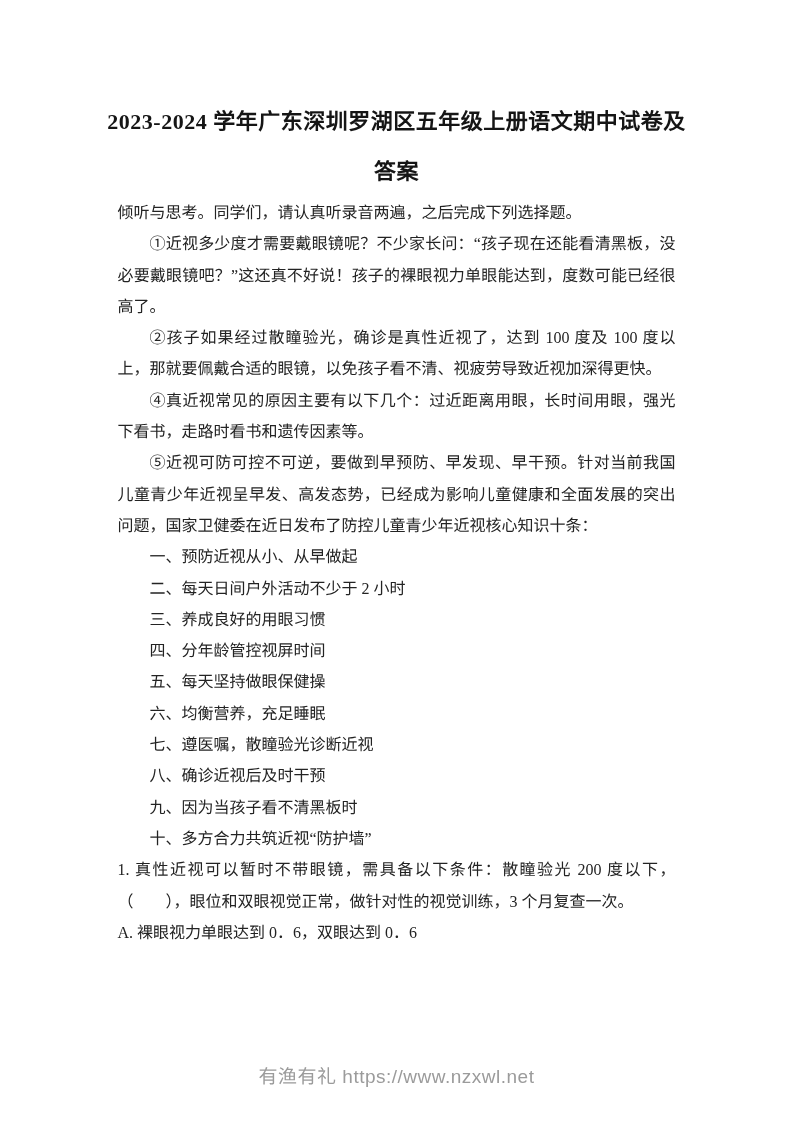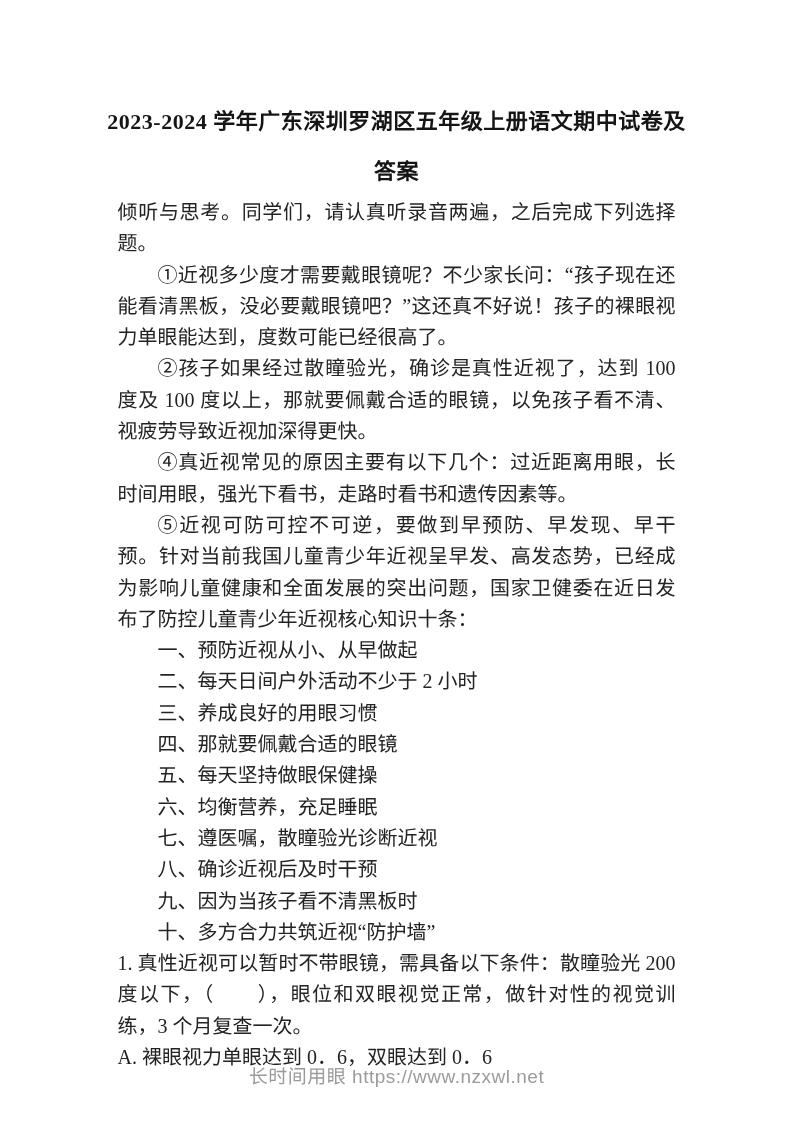--- a/index.html
+++ b/index.html
@@ -20,21 +20,21 @@
     text-align: center;
     font-size: 22px;
     font-weight: bold;
     line-height: 50px;
     color: #151515;
     letter-spacing: 0.5px;
   }
   .content {
     width: 558px;
     margin: 0 auto;
-    font-size: 20px;
+    font-size: 16px;
     line-height: 31.3px;
     color: #232323;
     text-align: justify;
   }
   .content p {
     margin: 0;
     padding: 0;
   }
   .content p.indent {
     text-indent: 2em;
@@ -65,27 +65,27 @@
     <p>倾听与思考。同学们，请认真听录音两遍，之后完成下列选择题。</p>
 
     <p class="indent">①近视多少度才需要戴眼镜呢？不少家长问：“孩子现在还能看清黑板，没必要戴眼镜吧？”这还真不好说！孩子的裸眼视力单眼能达到，度数可能已经很高了。</p>
     <p class="indent">②孩子如果经过散瞳验光，确诊是真性近视了，达到 100 度及 100 度以上，那就要佩戴合适的眼镜，以免孩子看不清、视疲劳导致近视加深得更快。</p>
     <p class="indent">④真近视常见的原因主要有以下几个：过近距离用眼，长时间用眼，强光下看书，走路时看书和遗传因素等。</p>
     <p class="indent">⑤近视可防可控不可逆，要做到早预防、早发现、早干预。针对当前我国儿童青少年近视呈早发、高发态势，已经成为影响儿童健康和全面发展的突出问题，国家卫健委在近日发布了防控儿童青少年近视核心知识十条：</p>
 
     <p class="indent">一、预防近视从小、从早做起</p>
     <p class="indent">二、每天日间户外活动不少于 2 小时</p>
     <p class="indent">三、养成良好的用眼习惯</p>
-    <p class="indent">四、那就要佩戴合适的眼镜</p>
+    <p class="indent">四、分年龄管控视屏时间</p>
     <p class="indent">五、每天坚持做眼保健操</p>
     <p class="indent">六、均衡营养，充足睡眠</p>
     <p class="indent">七、遵医嘱，散瞳验光诊断近视</p>
     <p class="indent">八、确诊近视后及时干预</p>
     <p class="indent">九、因为当孩子看不清黑板时</p>
     <p class="indent">十、多方合力共筑近视“防护墙”</p>
 
     <p>1.  真性近视可以暂时不带眼镜，需具备以下条件：散瞳验光 200 度以下，（　　），眼位和双眼视觉正常，做针对性的视觉训练，3 个月复查一次。</p>
     <p>A.  裸眼视力单眼达到 0．6，双眼达到 0．6</p>
   </div>
 
-  <div class="page-footer">长时间用眼 https://www.nzxwl.net</div>
+  <div class="page-footer">有渔有礼 https://www.nzxwl.net</div>
 
 </div>
 
 </body></html>

